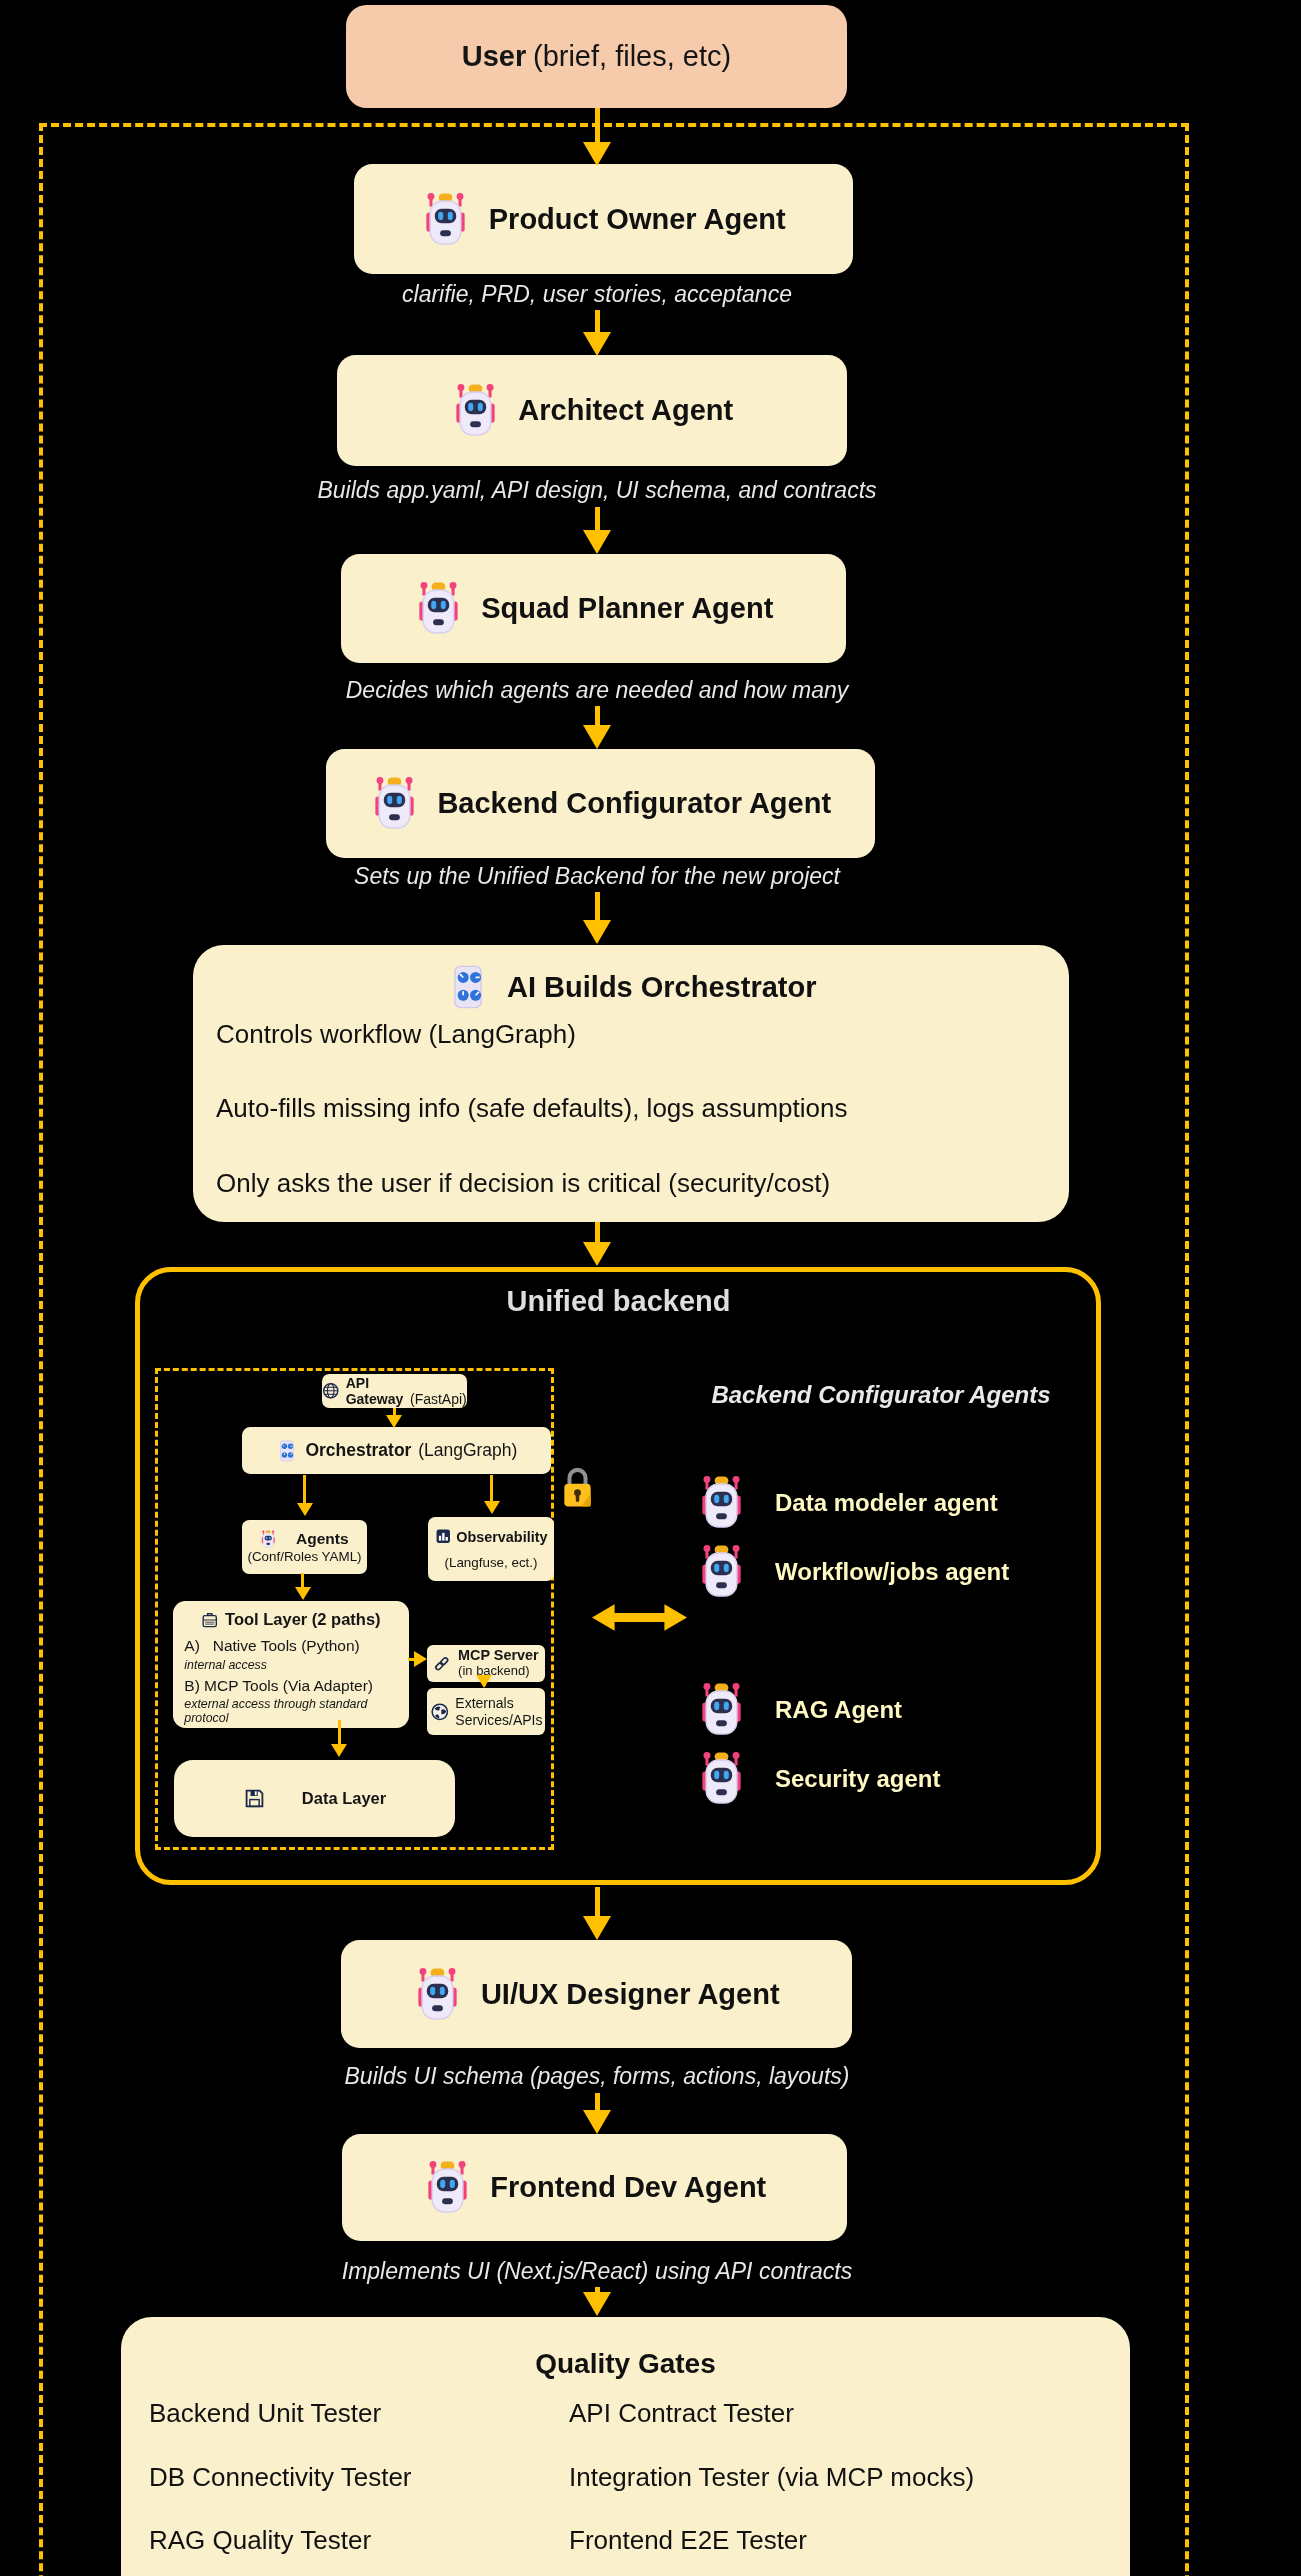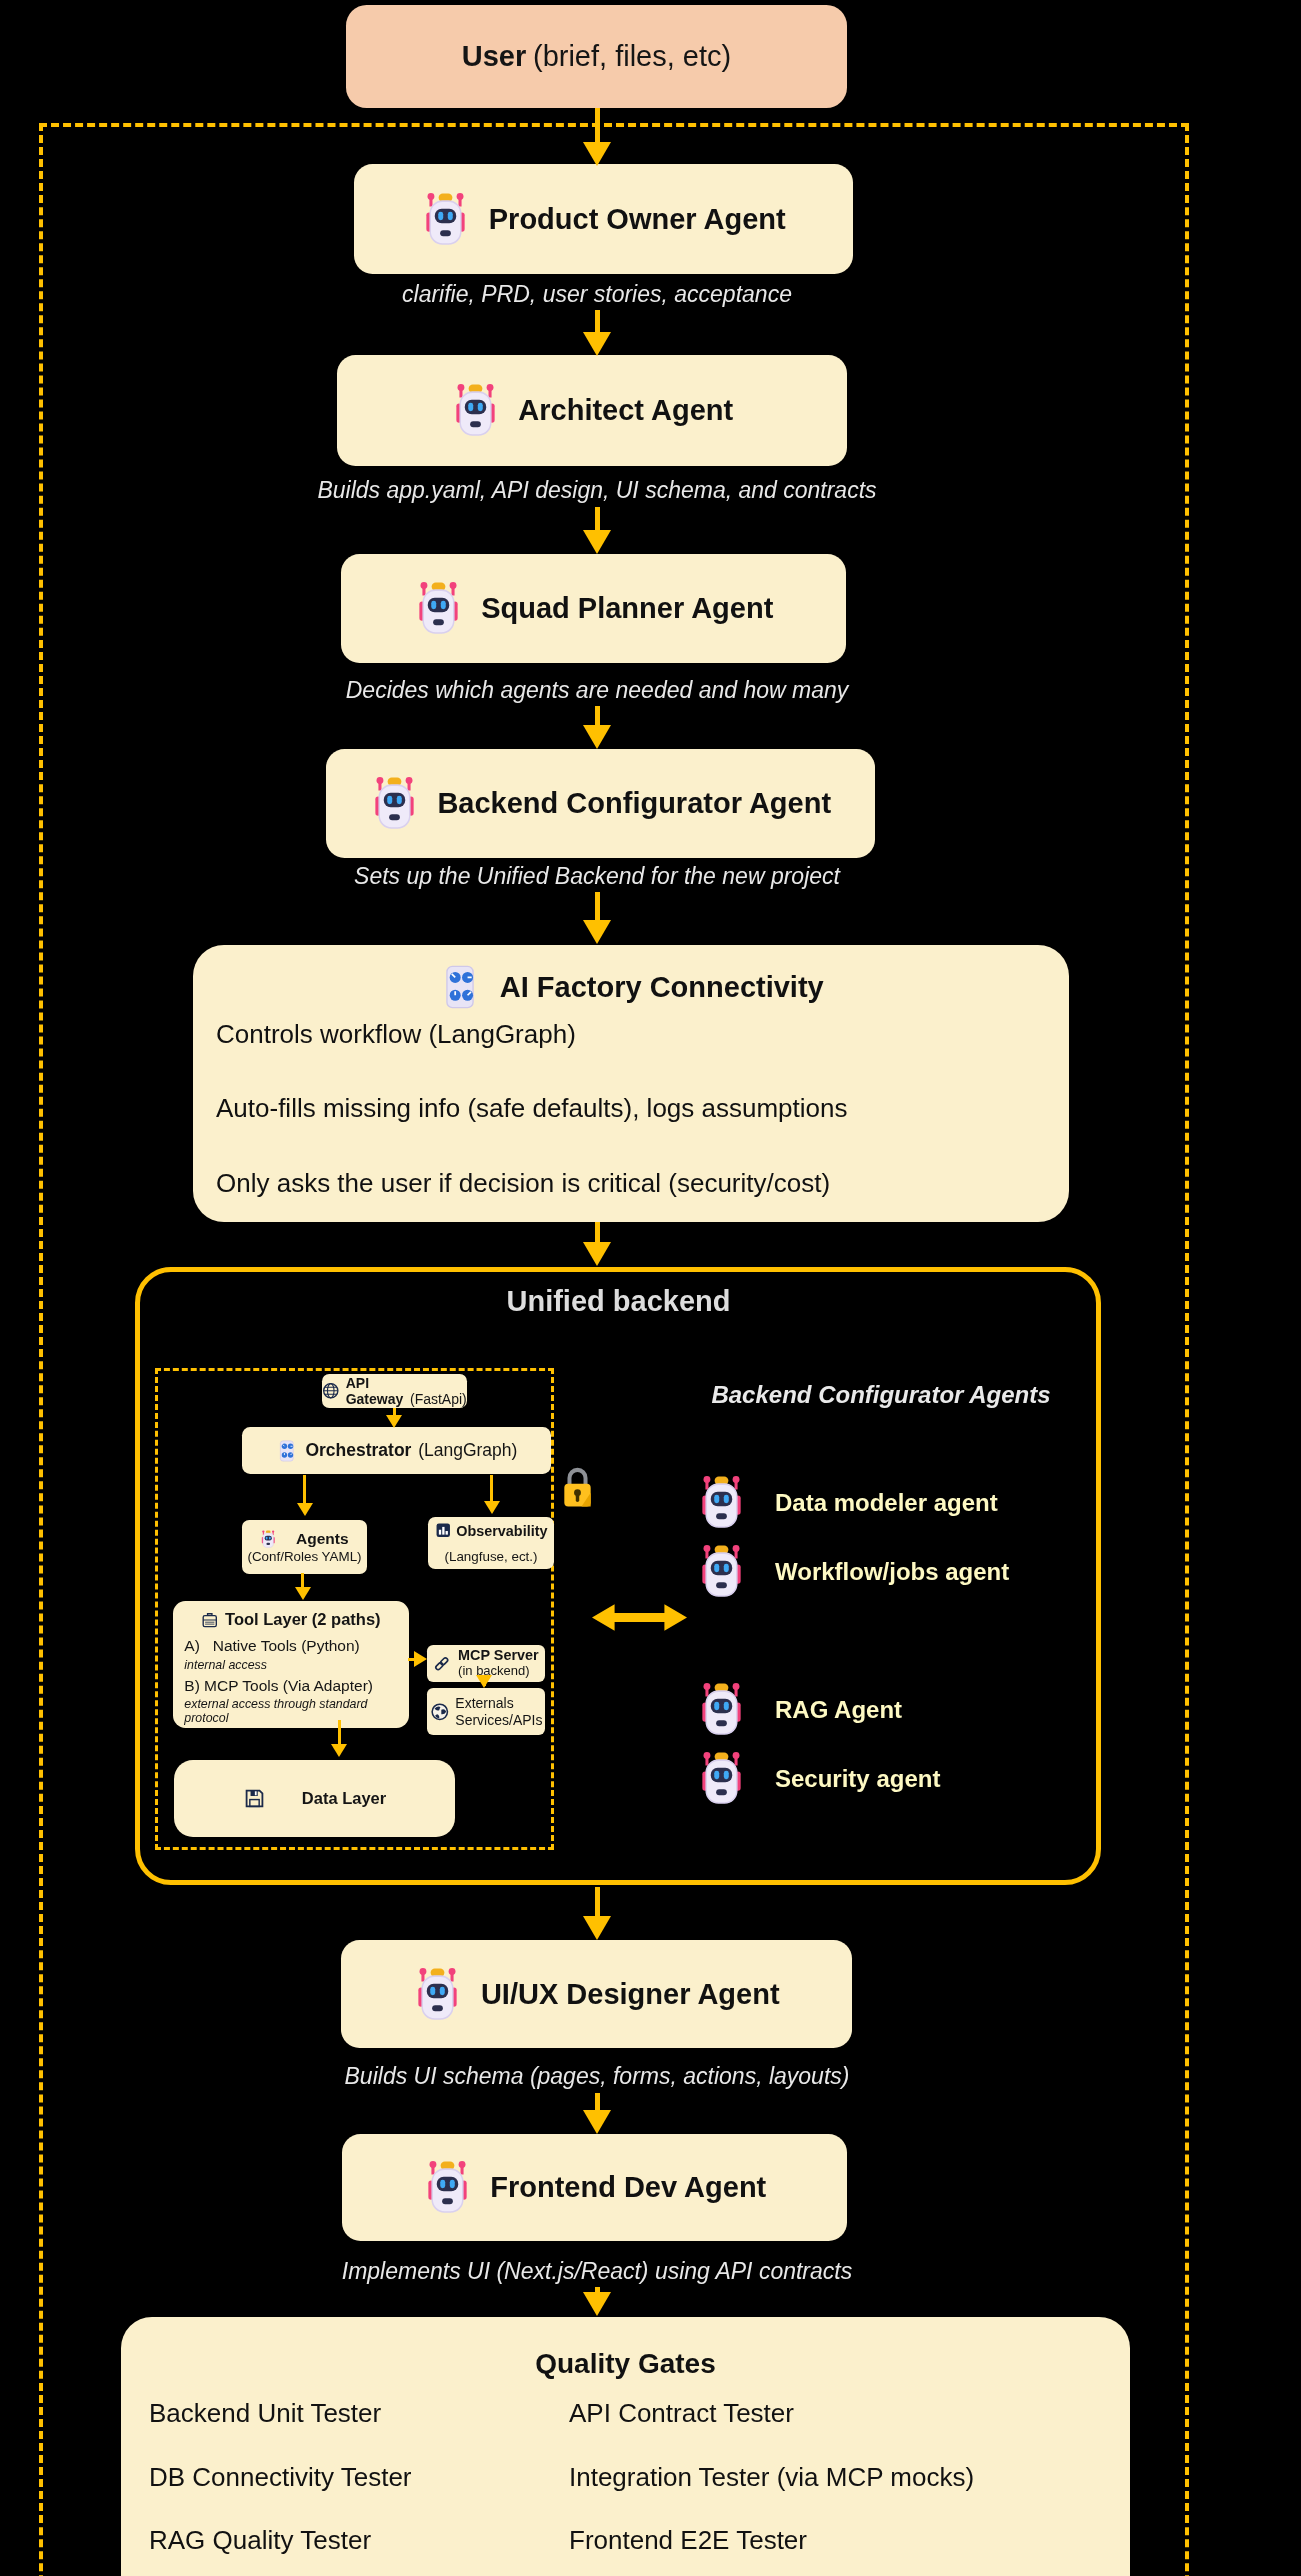--- a/index.html
+++ b/index.html
@@ -162,21 +162,21 @@
       </svg>
     <span class="agent-label">Backend Configurator Agent</span>
   </div>
   <div class="cap" style="top:863px;">Sets up the Unified Backend for the new project</div>
 
   <div class="box" style="left:193px;top:945px;width:876px;height:277px;border-radius:31px;"></div>
   <div class="abs" style="left:193px;top:956px;width:876px;height:62px;display:flex;align-items:center;justify-content:center;gap:17.5px;z-index:3;">
     <svg class="ic" width="44" height="54" viewBox="0 0 86 104">
         <use href="#knobs"></use>
       </svg>
-    <span style="font-size:29px;font-weight:700;color:#111;">AI Factory Connectivity</span>
+    <span style="font-size:29px;font-weight:700;color:#111;">AI Builds Orchestrator</span>
   </div>
   <div class="bullet" style="left:216px;top:1019px;">Controls workflow (LangGraph)</div>
   <div class="bullet" style="left:216px;top:1168px;">Only asks the user if decision is critical (security/cost)</div>
   <div class="bullet" style="left:216px;top:1093px;">Auto-fills missing info (safe defaults), logs assumptions</div>
 
   <div class="unified" style="left:135px;top:1267px;width:956px;height:608px;"></div>
   <div class="abs" style="left:135px;top:1285px;width:967px;text-align:center;font-size:29px;font-weight:700;color:#DEDEDE;z-index:3;">Unified backend</div>
 
   <div class="inner-dashed" style="left:155px;top:1368px;width:393px;height:476px;"></div>
 
@@ -203,21 +203,21 @@
   <div class="ibox" style="left:242px;top:1520px;width:125px;height:54px;border-radius:7.2px;flex-direction:column;gap:1px;">
     <span style="display:flex;align-items:center;gap:19px;font-size:15.5px;font-weight:700;">
       <svg class="ic" width="16.5" height="18.5" viewBox="0 0 32 36">
           <use href="#robot"></use>
         </svg>
       <span>Agents</span>
     </span>
     <span style="font-size:13.4px;">(Conf/Roles YAML)</span>
   </div>
 
-  <div class="ibox" style="left:428px;top:1517px;width:126px;height:52px;border-radius:7.2px;flex-direction:column;gap:10px;">
+  <div class="ibox" style="left:428px;top:1517px;width:126px;height:64px;border-radius:7.2px;flex-direction:column;gap:10px;">
     <span style="display:flex;align-items:center;gap:5.2px;font-size:14.4px;font-weight:700;">
       <svg class="ic" width="16.5" height="16.5" viewBox="0 0 32 32">
           <use href="#chart"></use>
         </svg>
       <span>Observability</span>
     </span>
     <span style="font-size:13.4px;">(Langfuse, ect.)</span>
   </div>
 
   <svg class="abs ic" style="left:559px;top:1463px;z-index:4;" width="37" height="47" viewBox="0 0 72 92">

